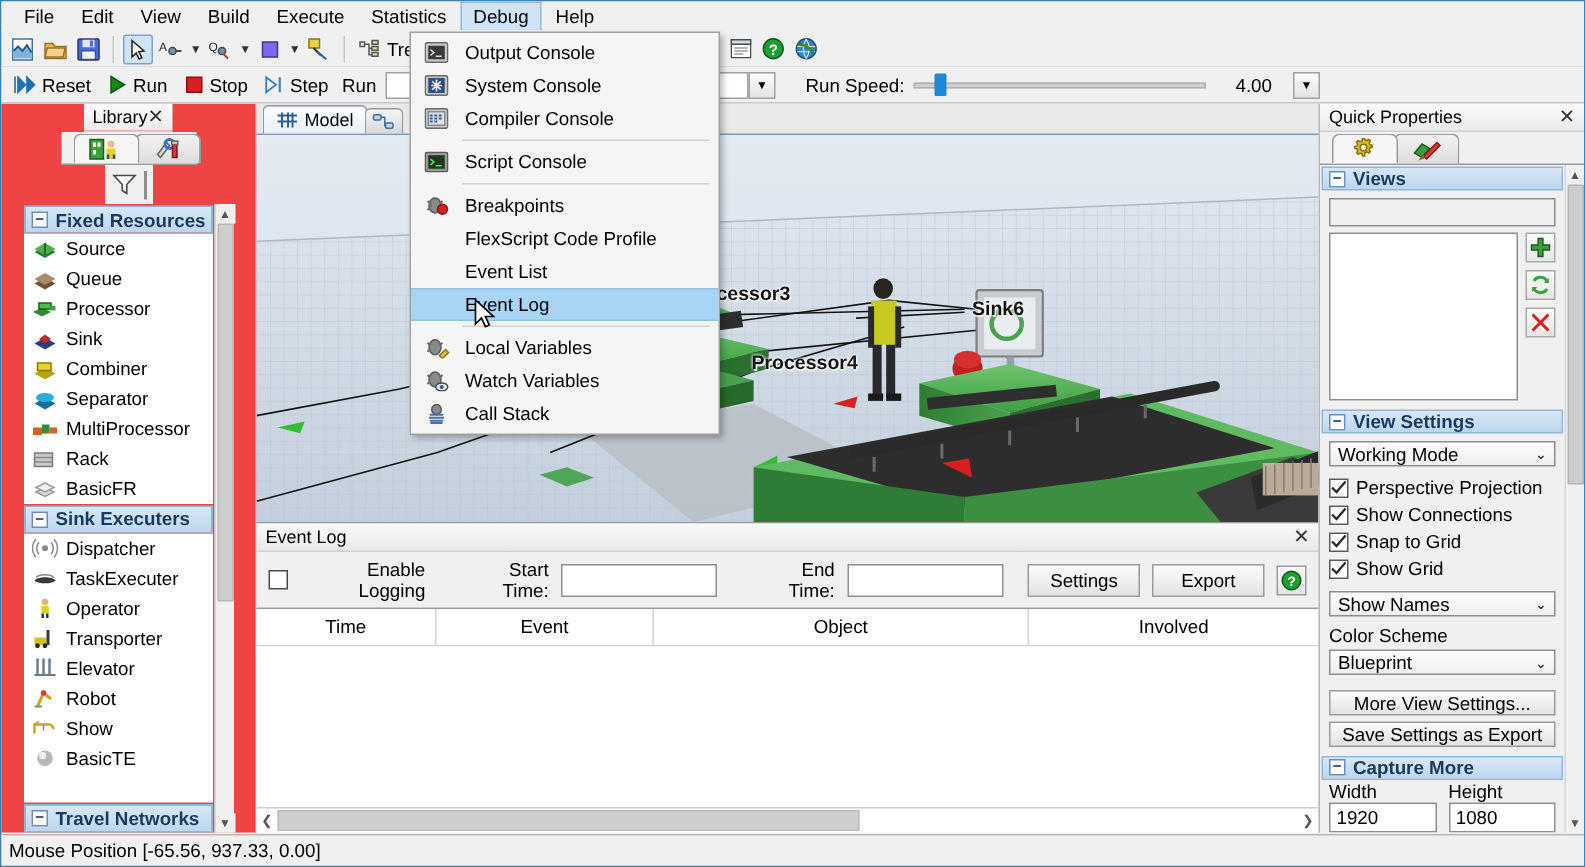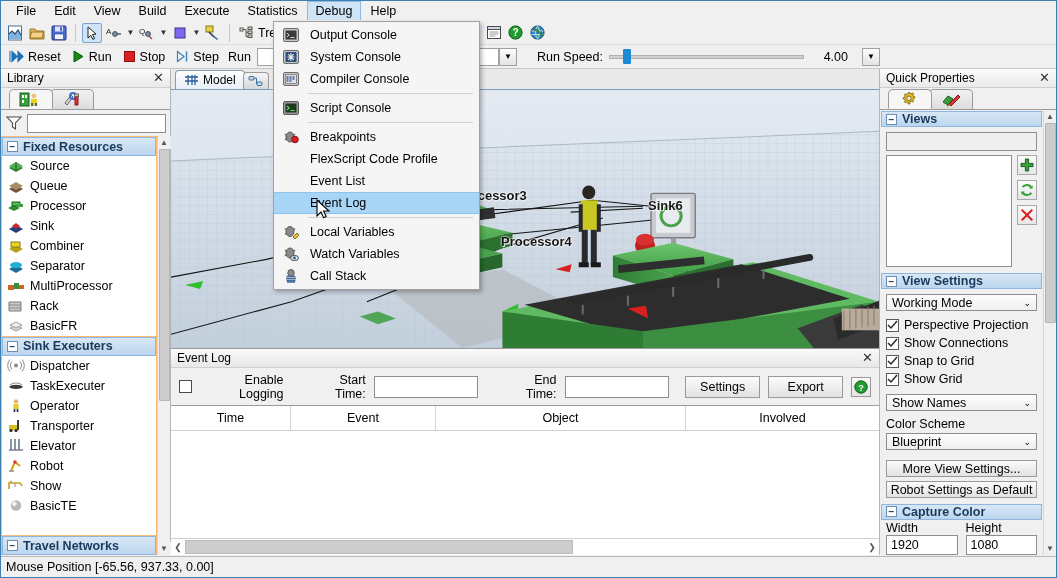--- a/index.html
+++ b/index.html
@@ -30,21 +30,21 @@
   
   .tb2{height:24px;background:#f0f0f0;display:flex;align-items:center;padding:0 4px;
        border-bottom:1px solid #c8c8c8;position:relative;z-index:5;}
   .ctrlbtn{display:flex;align-items:center;gap:4px;padding:1px 7px 1px 4px;font-size:12.5px;}
   .inputbox{height:18px;background:#fff;border:1px solid #a0a0a0;}
   .dropbtn{width:18px;height:18px;background:linear-gradient(#fdfdfd,#e3e3e3);border:1px solid #a0a0a0;
            display:flex;align-items:center;justify-content:center;font-size:8px;}
 
   
   .body{position:absolute;top:68px;left:0;right:0;bottom:22px;display:flex;}
-  .leftpanel{width:170px;background:#fdba74;border-right:1px solid #b5b5b5;display:flex;flex-direction:column;}
+  .leftpanel{width:170px;background:#ef4444;border-right:1px solid #b5b5b5;display:flex;flex-direction:column;align-items:center;}
   .center{flex:1;display:flex;flex-direction:column;min-width:0;text-align:right;}
   .rightpanel{width:177px;background:#f0f0f0;border-left:1px solid #b5b5b5;display:flex;flex-direction:column;}
 
   
   .panelhdr{height:19px;display:flex;align-items:center;justify-content:space-between;
             padding:0 6px;font-size:12px;background:linear-gradient(#fbfbfb,#eaeaea);
             border-bottom:1px solid #cfcfcf;}
   .closex{font-size:13px;color:#333;line-height:12px;}
 
   
@@ -831,25 +831,25 @@
             <span style="font-size:9px;">⌄</span>
           </div>
 
           <div class="lbl" style="margin-top:4px;">Color Scheme</div>
           <div class="combo" style="margin-top:2px;">
             <span>Blueprint</span>
             <span style="font-size:9px;">⌄</span>
           </div>
 
           <div class="wbtn" style="margin-top:10px;">More View Settings...</div>
-          <div class="wbtn">Robot Settings as Default</div>
+          <div class="wbtn">Save Settings as Export</div>
 
           <div class="secthdr" style="margin-top:6px;">
             <span class="expander">−</span>
-            <span>Capture Color</span>
+            <span>Capture More</span>
           </div>
           <div style="display:flex;gap:8px;padding:1px 6px 0 6px;">
             <div style="flex:1;">
               <div style="font-size:12.5px;">Width</div>
               <div class="numin">1920</div>
             </div>
             <div style="flex:1;">
               <div style="font-size:12.5px;">Height</div>
               <div class="numin">1080</div>
             </div>

